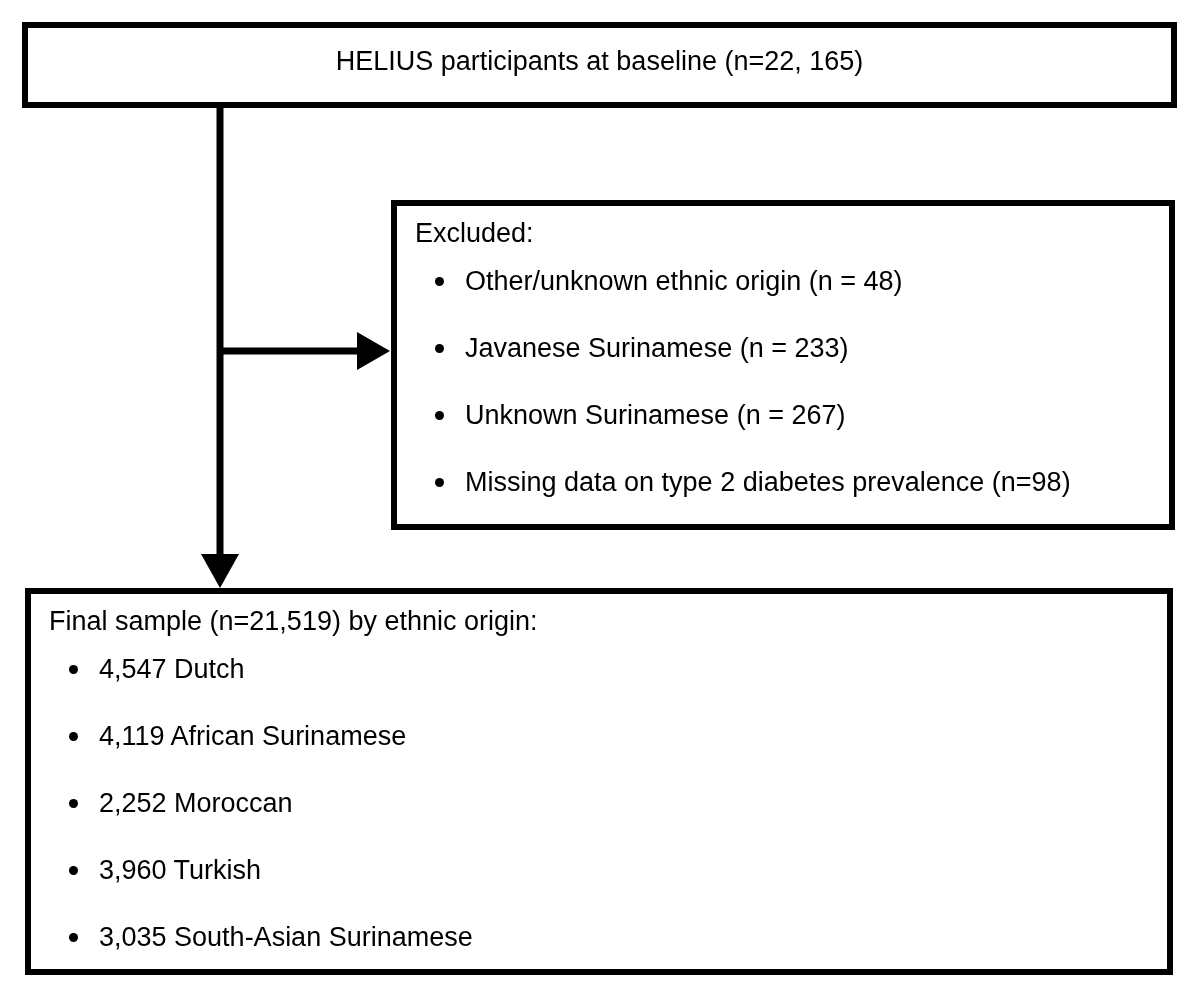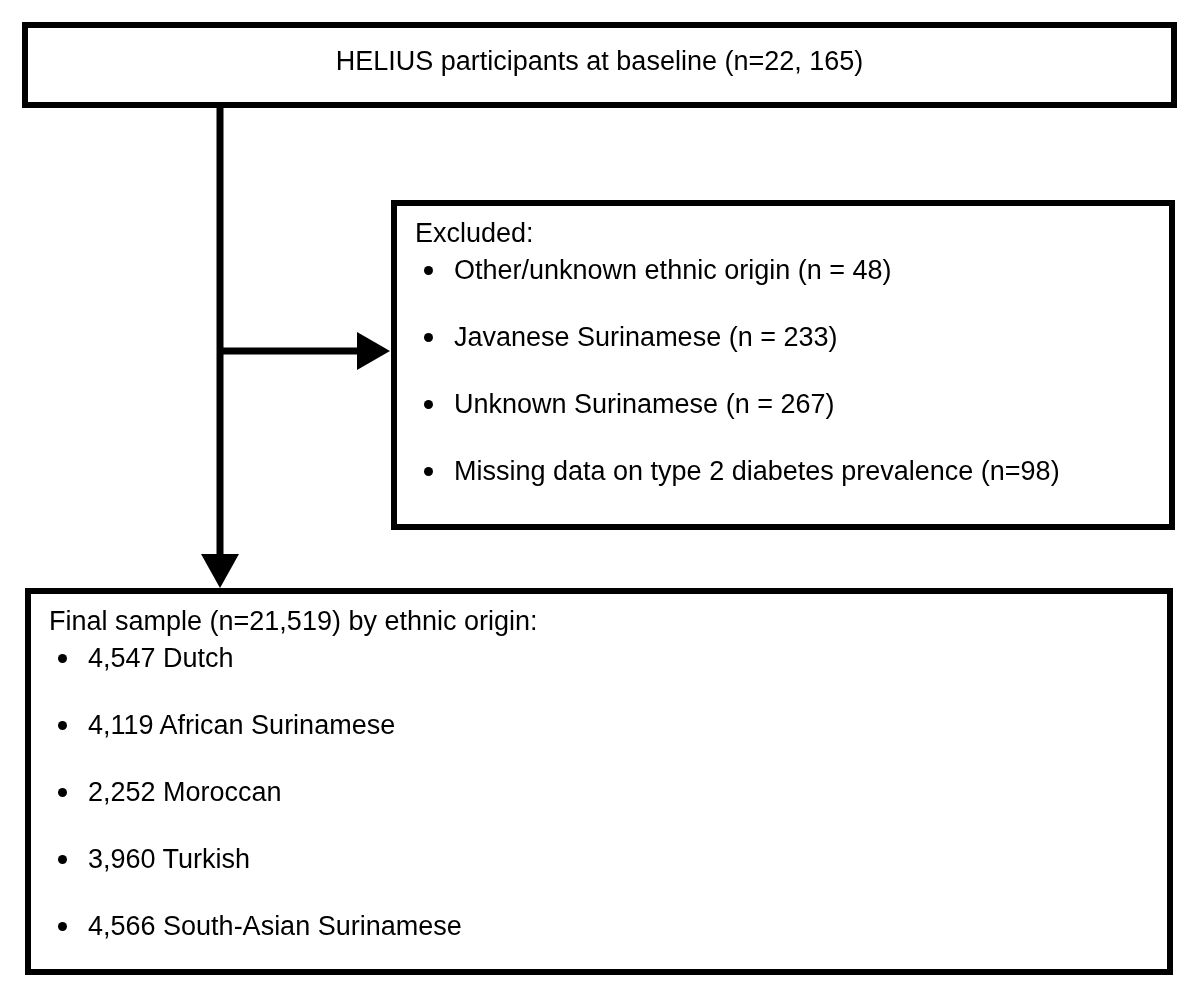--- a/index.html
+++ b/index.html
@@ -47,21 +47,21 @@
     top: 588px;
     width: 1148px;
     height: 387px;
     padding: 9px 18px 8px 18px;
   }
   .box-title {
     font-size: 27px;
     line-height: 36px;
   }
   ul.flow-list {
-    margin: 1px;
+    margin: 12px;
     padding: 0;
     list-style: none;
   }
   ul.flow-list li {
     display: flex;
     align-items: center;
     font-size: 27px;
     line-height: 36px;
   }
   ul.flow-list li + li {
@@ -138,18 +138,18 @@
       <li>
         <span class="dot"></span>
         <span>2,252 Moroccan</span>
       </li>
       <li>
         <span class="dot"></span>
         <span>3,960 Turkish</span>
       </li>
       <li>
         <span class="dot"></span>
-        <span>4,566 South-Asian Surinamese</span>
+        <span>3,035 South-Asian Surinamese</span>
       </li>
     </ul>
   </div>
 
 </div>
 
 </body></html>

